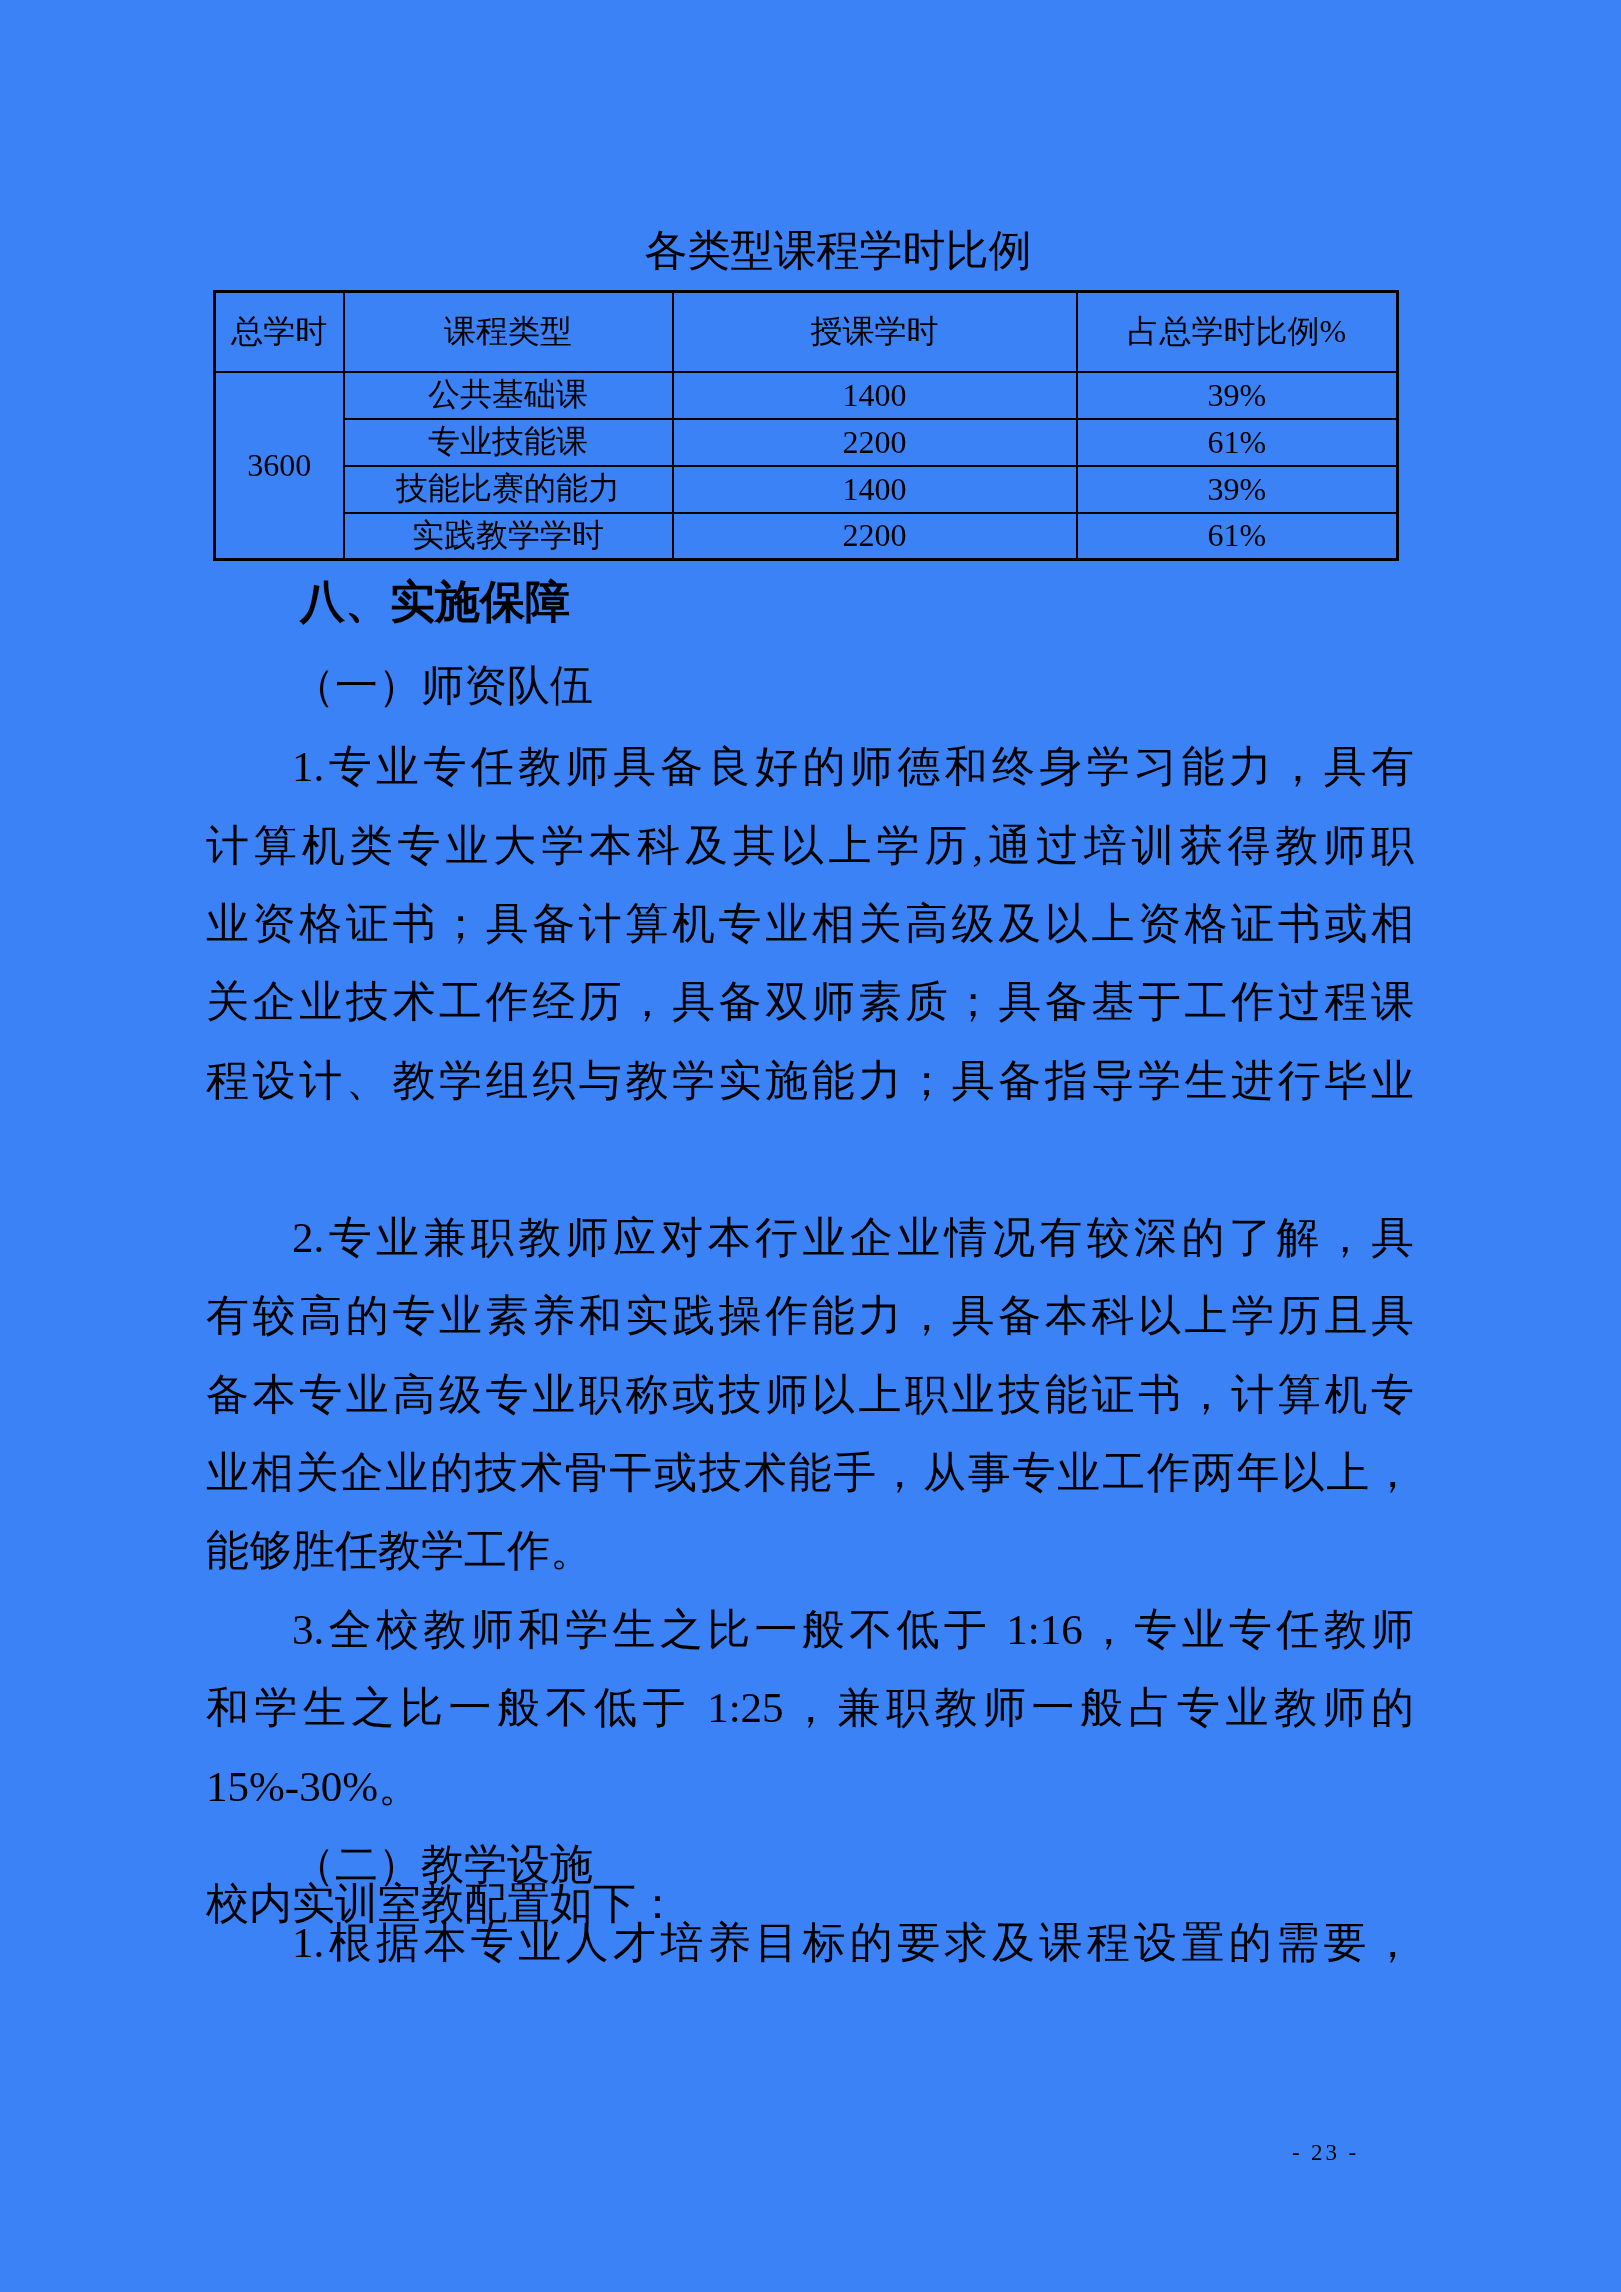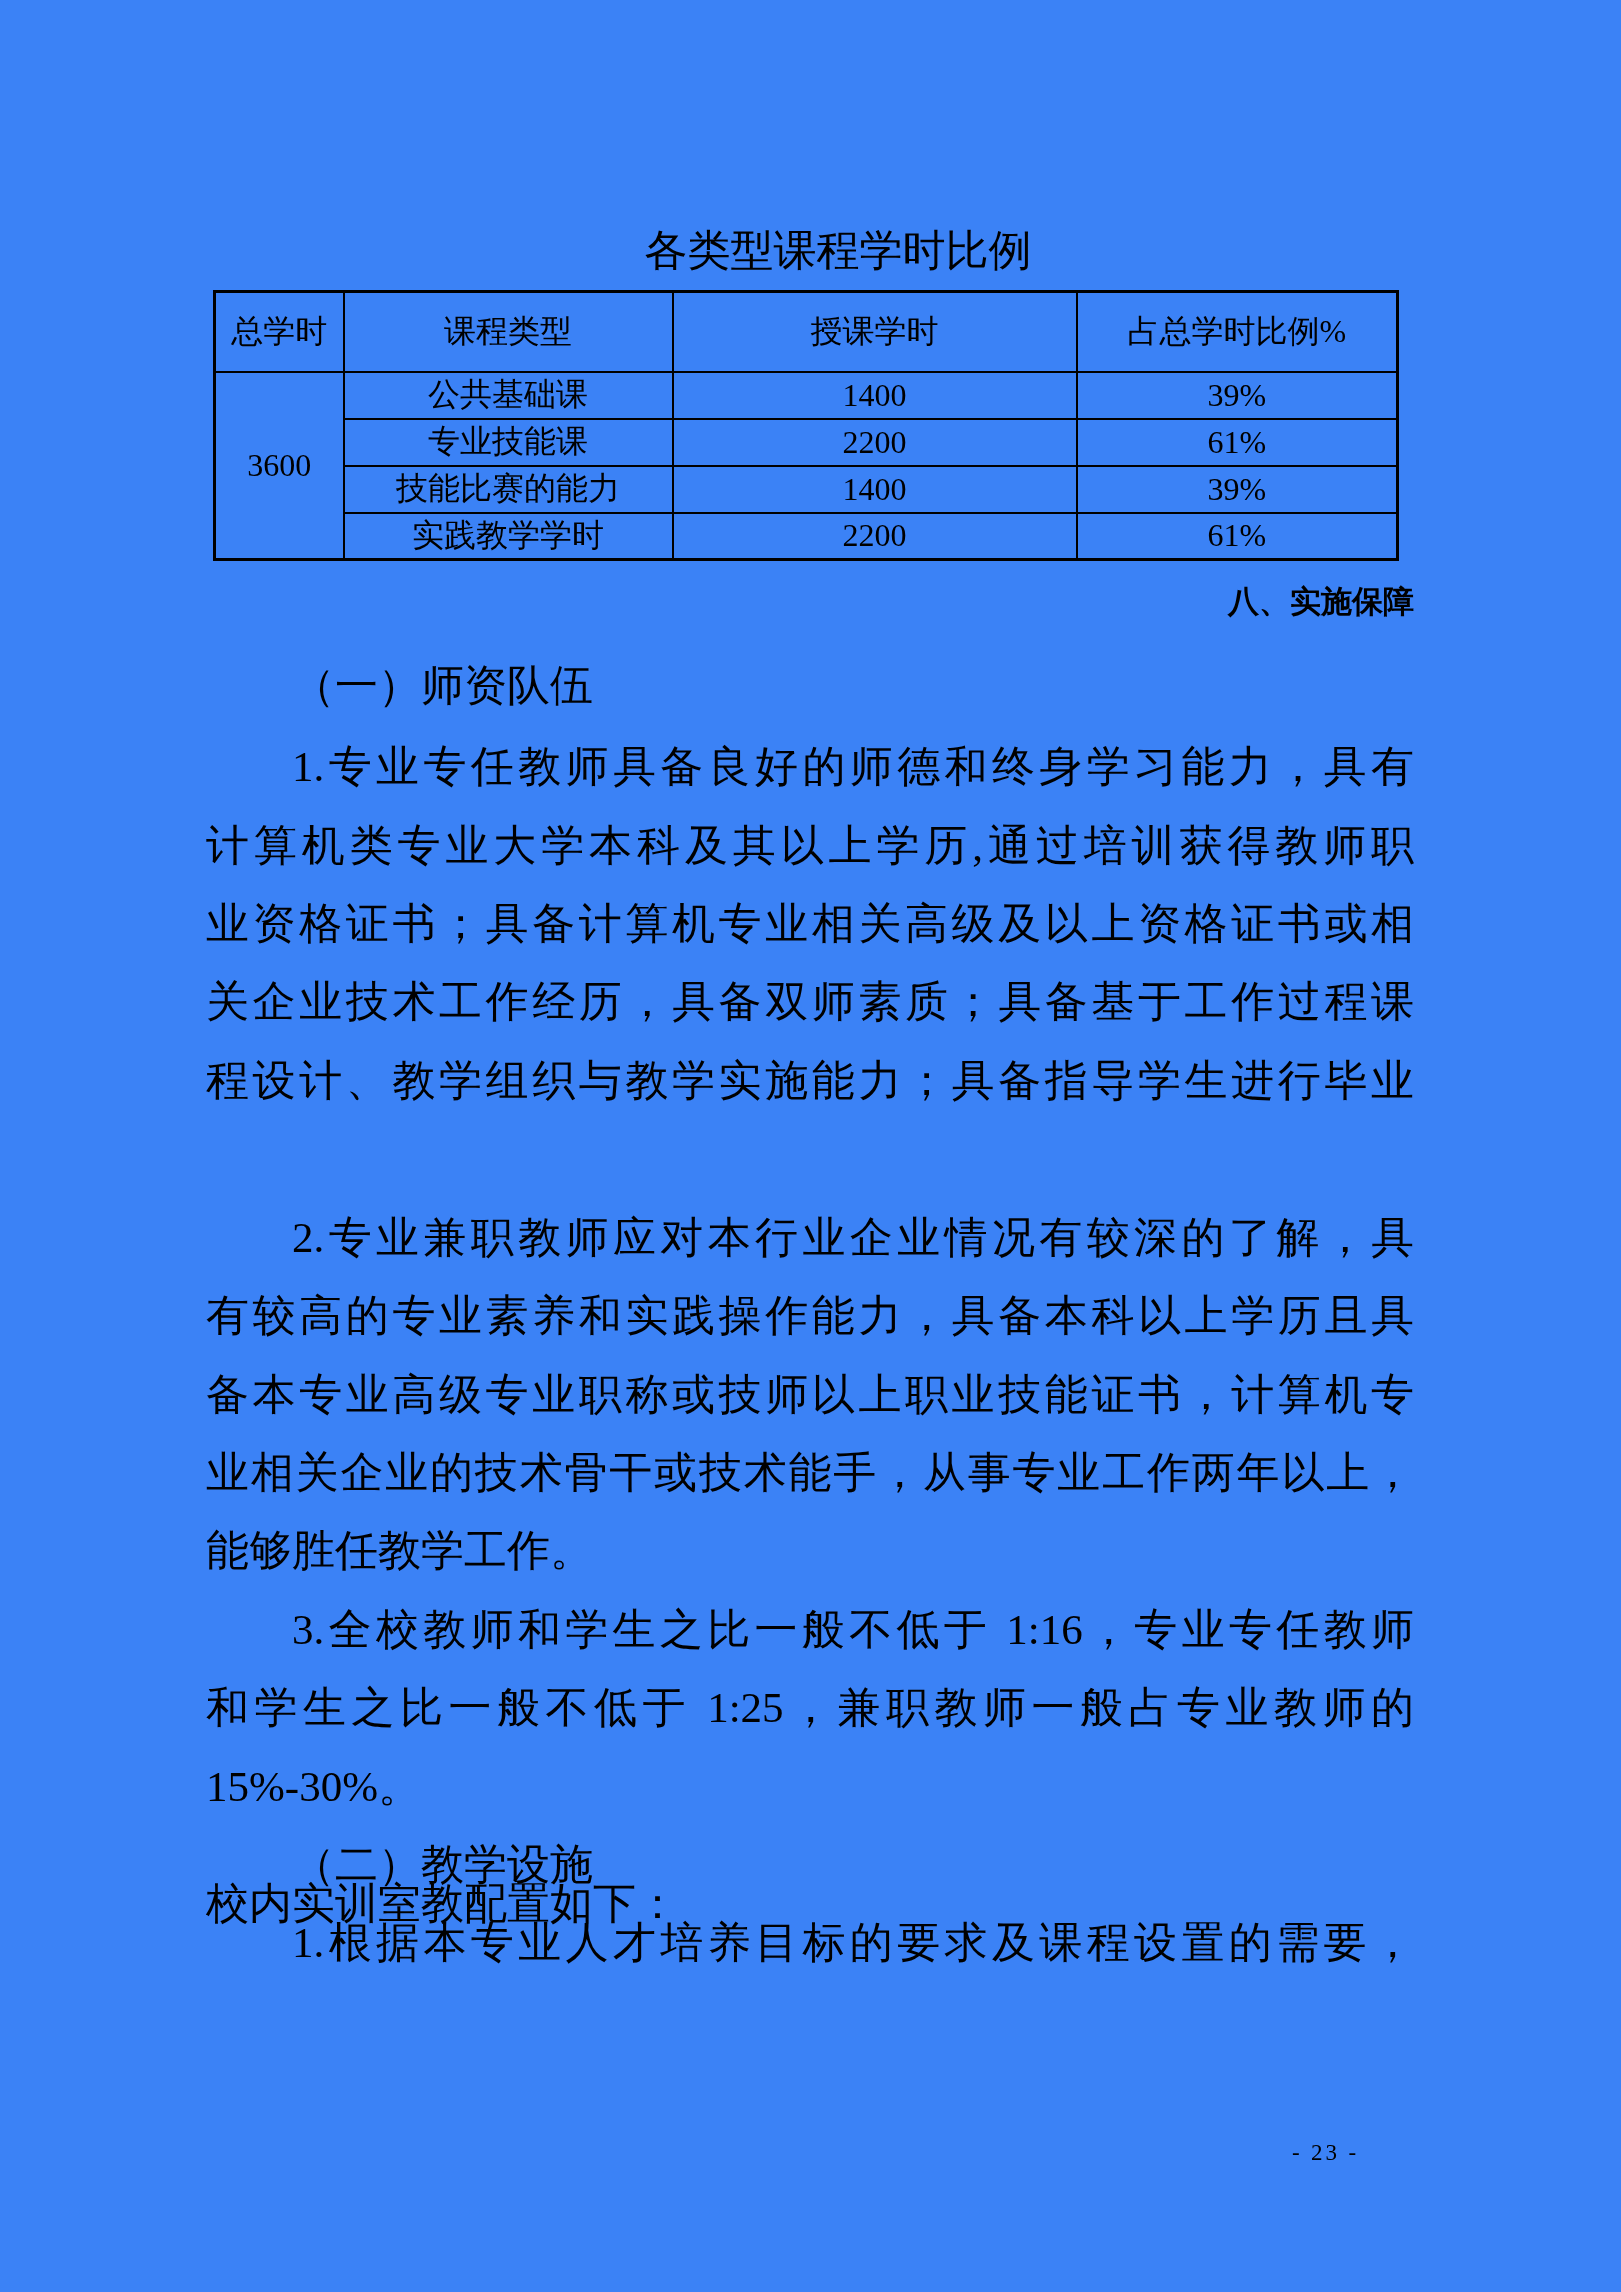--- a/index.html
+++ b/index.html
@@ -51,26 +51,25 @@
   table.hours tr.hdr { height: 80px; }
   table.hours tr.body-row { height: 47px; }
   
   .h1 {
     position: absolute;
     left: 206px;
     top: 563px;
     width: 1208px;
     height: 78px;
     line-height: 78px;
-    font-size: 31px;
+    font-size: 45px;
     font-weight: 700;
     font-family: Liberation Serif, serif;
     text-indent: 94px;
     white-space: nowrap;
-    text-align: right;
   }
   .h2 {
     position: absolute;
     left: 206px;
     width: 1208px;
     height: 78px;
     line-height: 78px;
     font-size: 43px;
     text-indent: 86px;
     white-space: nowrap;

